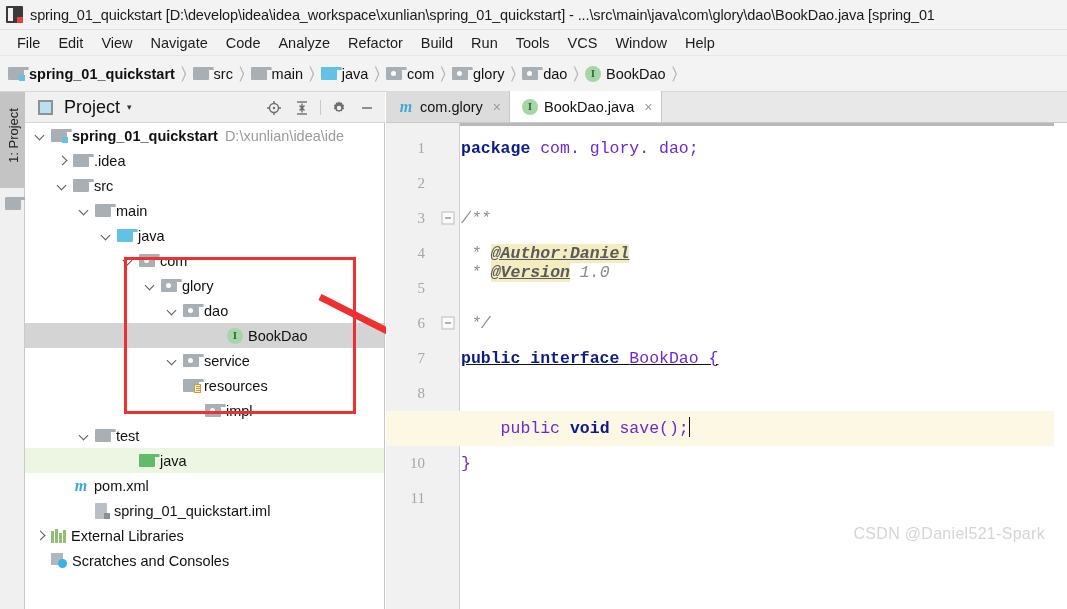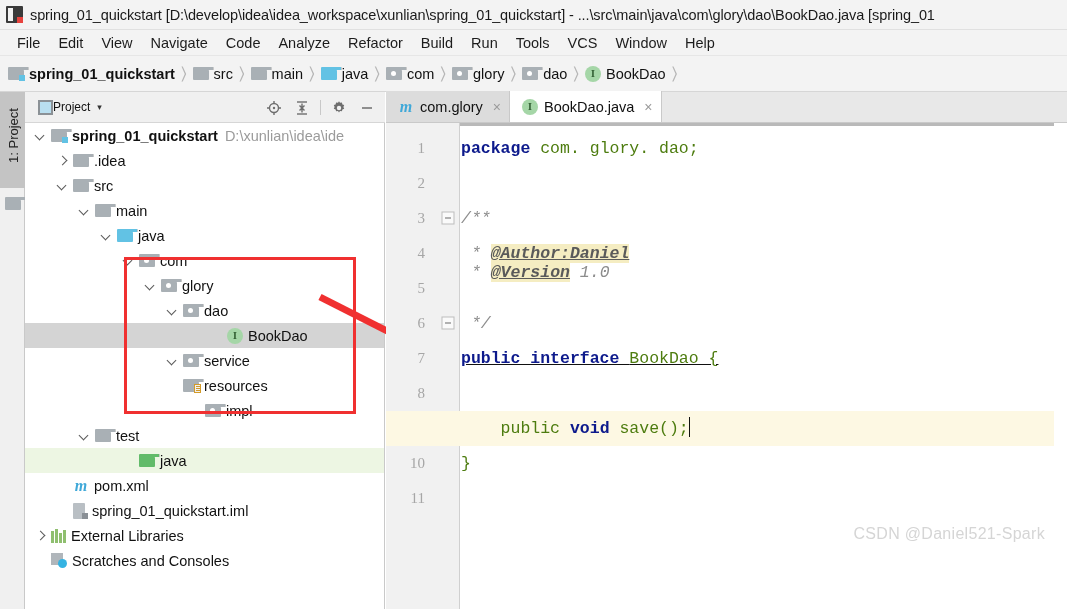--- a/index.html
+++ b/index.html
@@ -94,21 +94,21 @@
     position:absolute; left:5px; top:104px; width:15px;height:12px;
   }
 
   
   .toolwin-header{
     position:absolute; left:25px; top:92px; width:360px; height:31px;
     background:#f0f0f0; border-bottom:1px solid #d6d6d6;
     display:flex; align-items:center;
   }
   .tw-ico{ width:15px;height:15px;margin-left:13px;border:2px solid #8b9196;background:#b9dff0;}
-  .tw-title{ font-size:12px;color:#111; margin-left:0;}
+  .tw-title{ font-size:18px;color:#111; margin-left:11px;}
   .tw-caret{ margin-left:7px; font-size:9px; color:#333; }
   .tw-actions{ position:absolute; right:4px; top:0; height:31px; display:flex; align-items:center; gap:0px;}
   .tw-btn{ width:28px;height:26px; display:flex;align-items:center;justify-content:center; color:#6e6e6e;}
   .tw-divider{ width:1px;height:15px;background:#c8c8c8;margin:0 4px;}
 
   .tree{
     position:absolute; left:25px; top:123px; width:360px; height:486px;
     background:#fff; border-right:1px solid #c9c9c9; overflow:hidden;
   }
   .row{
@@ -183,21 +183,21 @@
   }
   .cl{
     position:absolute; left:0; width:606px; height:35px; line-height:35px;
     font-family:"Liberation Mono", monospace; font-size:16.5px; white-space:pre;
     color:#111;
   }
   .kw{ color:#0d1a8c; font-weight:bold; }
   .cmt{ color:#8c8c8c; font-style:italic;}
   .tag{ color:#5a5a5a; font-style:italic; font-weight:bold; text-decoration:underline; background:#f5edc2;}
   .tagv{ color:#8c8c8c; font-style:italic;}
-  .plain{ color:#4d7c0f;text-align:right; }
+  .plain{ color:#6d28d9;text-align:right; }
   .hl-line{ position:absolute; left:0; width:681px; height:35px; background:#fdf8e3;}
   .caret{ display:inline-block; width:1.5px; height:20px; background:#111; vertical-align:-4px;}
   .editor-topline{
     position:absolute; left:0; top:0; width:681px; height:3px; background:#b9b9b9;
   }
   .scrollmark{
     position:absolute; right:0; top:0; width:13px; height:486px; background:#fff;
   }
   .watermark{
     position:absolute; right:22px; bottom:12px; font-size:16px; color:#d5d5d5;
@@ -475,21 +475,21 @@
           <span class="body"></span>
         </span>
         <span class="txt">java</span>
       </div>
       <div class="row" style="padding-left: 32px;">
         <span class="arrow" style="visibility:hidden"></span>
         <span style="width:6px;display:inline-block"></span>
         <span class="mico">m</span>
         <span class="txt">pom.xml</span>
       </div>
-      <div class="row" style="padding-left: 32px;">
+      <div class="row" style="padding-left: 32px; margin-left: 22px;">
         <span class="arrow" style="visibility:hidden"></span>
         <span style="width:6px;display:inline-block"></span>
         <span class="imlico"></span>
         <span class="txt">spring_01_quickstart.iml</span>
       </div>
       <div class="row" style="padding-left: 10px;">
         <span class="arrow right"></span>
         <span style="width:6px;display:inline-block"></span>
         <span class="libico">
           <i style="left:0;height:12px"></i>

